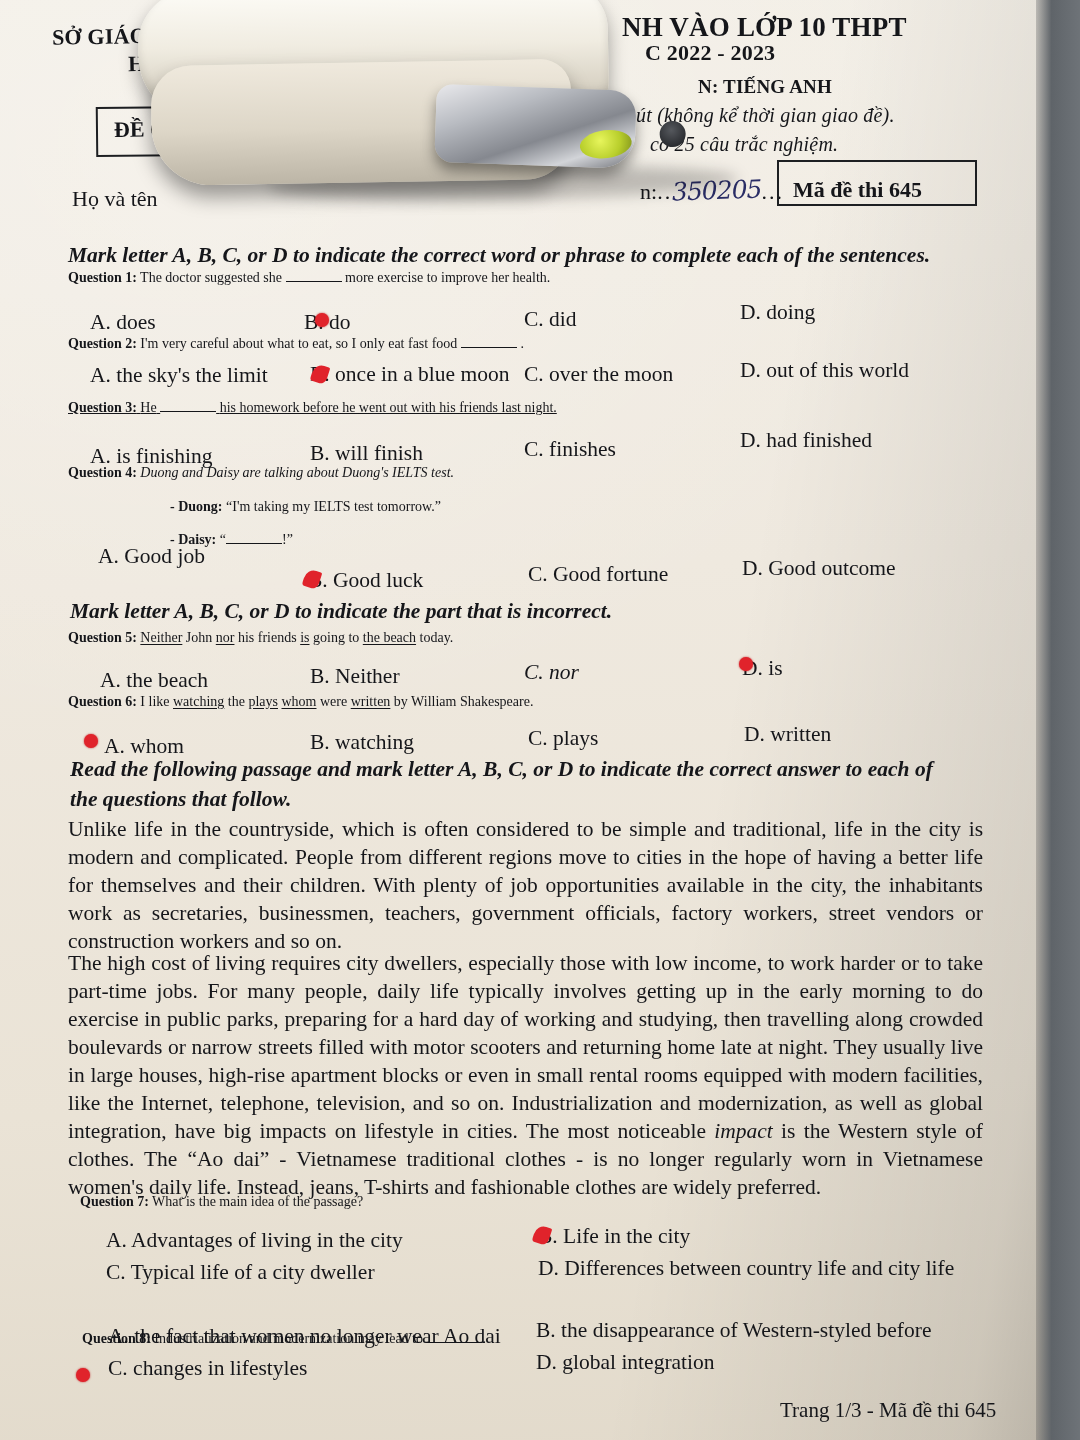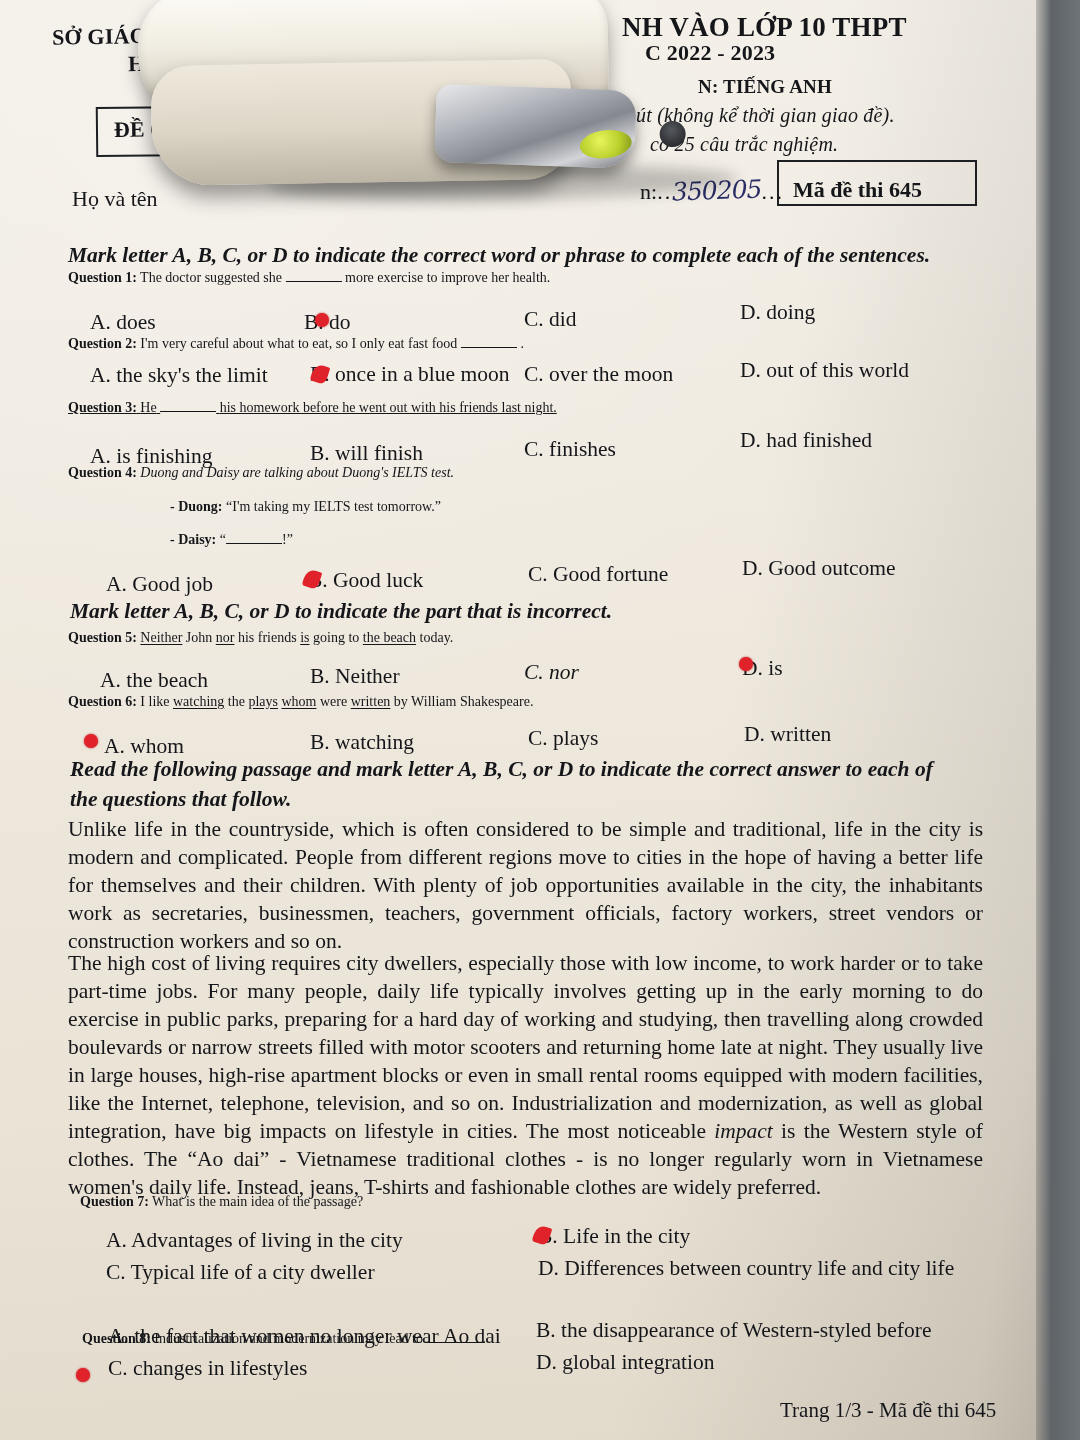--- a/index.html
+++ b/index.html
@@ -293,21 +293,21 @@
       <span class="ital">Duong and Daisy are talking about Duong's IELTS test.</span>
     </div>
     <div class="qline" style="left:170px; top:499px;">
       <span class="qlabel">- Duong:</span>
       <span>“I'm taking my IELTS test tomorrow.”</span>
     </div>
     <div class="qline" style="left:170px; top:532px;">
       <span class="qlabel">- Daisy:</span>
       <span>“</span><span class="blank"></span><span>!”</span>
     </div>
-    <div class="opt" style="left:98px; top:572px;margin-left:8px;">A. Good job</div>
+    <div class="opt" style="left:98px; top:544px;">A. Good job</div>
     <div class="opt" style="left:308px; top:568px;">B. Good luck</div>
     <div class="tick" style="left:304px; top:570px;"></div>
     <div class="opt" style="left:528px; top:562px;">C. Good fortune</div>
     <div class="opt" style="left:742px; top:556px;">D. Good outcome</div>
 
     <div class="instr" style="left:70px; top:598px;">Mark letter A, B, C, or D to indicate the part that is incorrect.</div>
 
     <div class="qline" style="left:68px; top:630px;">
       <span class="qlabel">Question 5:</span>
       <span class="u">Neither</span> John <span class="u">nor</span> his friends <span class="u">is</span> going to <span class="u">the beach</span> today.

